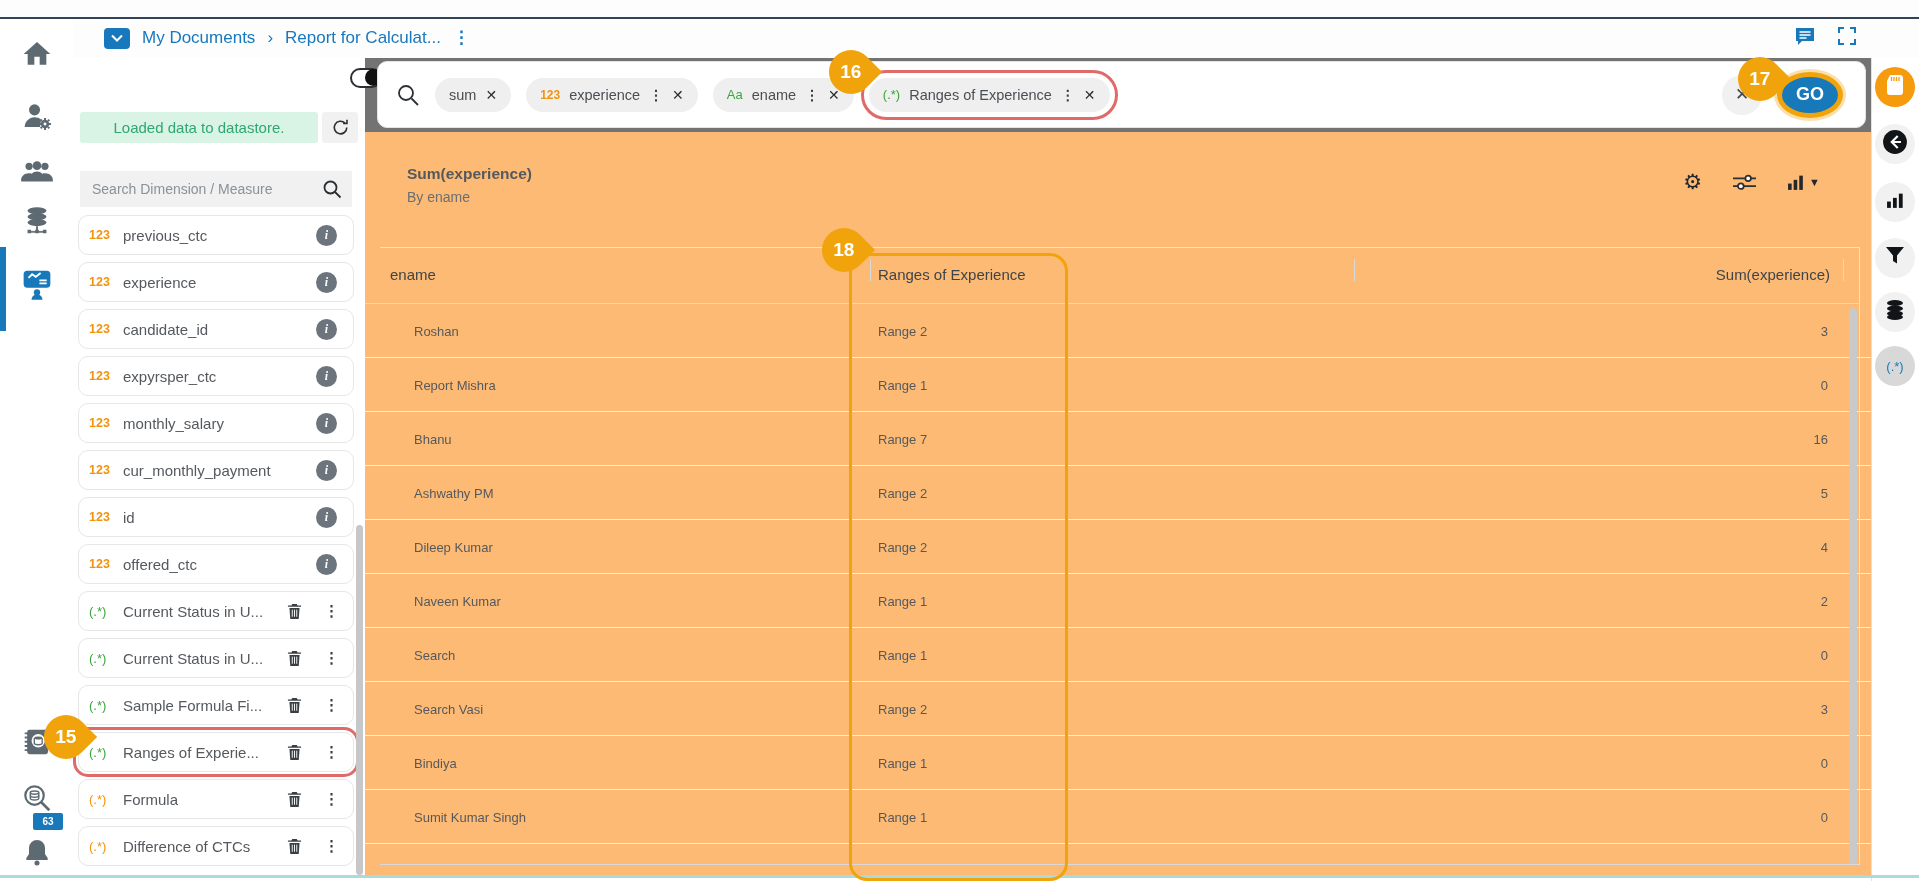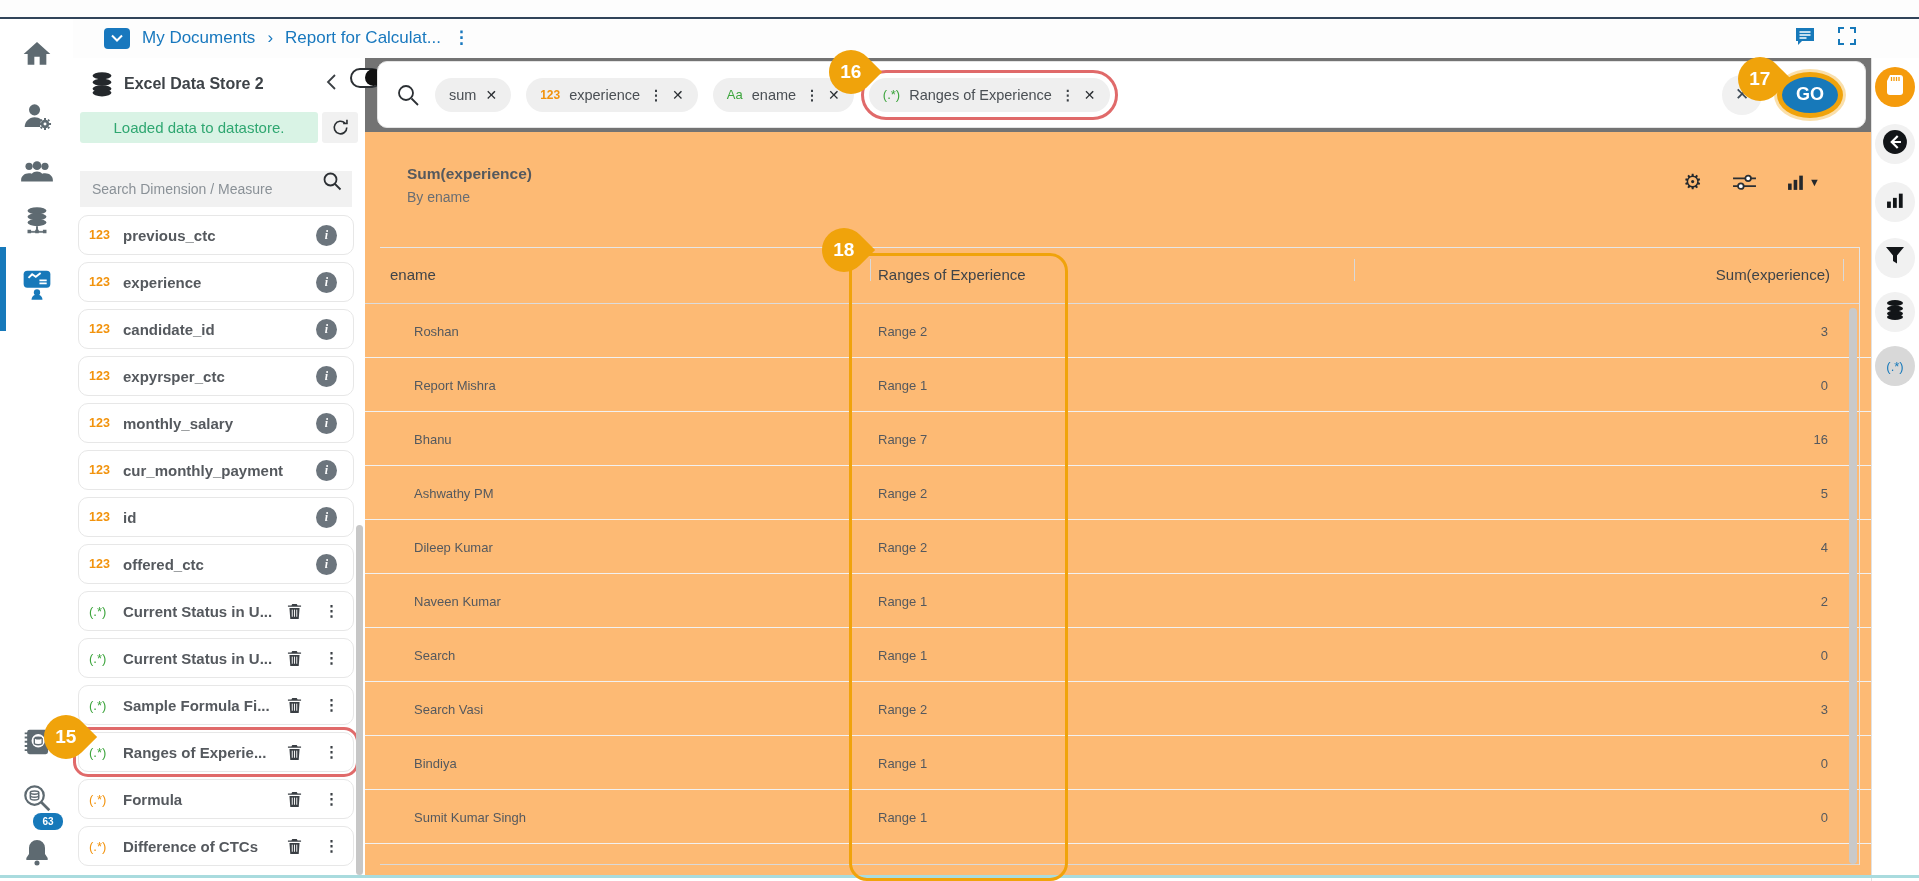--- a/index.html
+++ b/index.html
@@ -7,21 +7,21 @@
        font-family:"Liberation Sans",sans-serif;color:#55595e;}
 
   
   .top-strip{position:absolute;left:0;top:0;right:0;height:17px;background:#fdfdfd;}
   .top-line{position:absolute;left:0;top:17px;right:0;height:2px;background:#31445a;}
 
   
   .left-rail{position:absolute;left:0;top:19px;width:73px;bottom:0;background:#fff;}
   .rail-btn{position:absolute;left:0;width:73px;height:46px;display:flex;align-items:center;justify-content:center;color:#5e6a71;cursor:pointer;}
   .rail-active-bar{position:absolute;left:0;top:228px;width:6px;height:84px;background:#1779ba;}
-  .bell-badge{position:absolute;left:33px;top:794px;min-width:24px;height:17px;border-radius:8px;background:#1779ba;color:#fff;
+  .bell-badge{position:absolute;left:33px;top:794px;min-width:24px;height:17px;border-radius:2px;background:#1779ba;color:#fff;
               font-size:10px;font-weight:bold;display:flex;align-items:center;justify-content:center;padding:0 3px;}
 
   
   .header{position:absolute;left:73px;top:19px;right:0;height:39px;background:#fdfdfd;border-bottom:7px solid #701a75;}
   .crumbs{position:absolute;left:31px;top:0;height:38px;display:flex;align-items:center;gap:12px;}
   .folder-ic{width:26px;height:21px;background:#1878be;border-radius:4px;display:flex;align-items:center;justify-content:center;}
   .folder-ic svg{display:block;}
   .bc-txt{color:#1878be;font-size:17px;}
   .bc-kebab{color:#1878be;font-size:17px;font-weight:bold;letter-spacing:0;line-height:14px;}
   .hdr-icons{position:absolute;right:63px;top:7px;display:flex;gap:22px;align-items:center;}
@@ -30,31 +30,31 @@
   .panel{position:absolute;left:73px;top:58px;width:292px;bottom:0;background:#fff;border-right:1px solid #dcdcdc;}
   .panel-head{position:absolute;left:0;top:0;width:100%;height:54px;}
   .panel-title{position:absolute;left:51px;top:17px;font-size:16px;font-weight:bold;color:#3e4348;}
   .db-ic{position:absolute;left:17px;top:13px;color:#24282c;}
   .collapse{position:absolute;left:252px;top:15px;color:#3a3f44;cursor:pointer;}
   .status-pill{position:absolute;left:7px;top:54px;width:238px;height:31px;background:#d9f3e5;color:#2fa771;
                font-size:15px;display:flex;align-items:center;justify-content:center;border-radius:3px;}
   .refresh-box{position:absolute;left:249px;top:54px;width:36px;height:31px;background:#f1f1f1;border-radius:3px;
                display:flex;align-items:center;justify-content:center;cursor:pointer;}
   .search-box{position:absolute;left:7px;top:113px;width:272px;height:36px;background:#f1f1f1;border-radius:0;
-              display:flex;padding:0 10px;box-sizing:border-box;}
+              display:flex;align-items:center;padding:0 10px;box-sizing:border-box;}
   .search-box input{flex:1;border:none;background:transparent;outline:none;font-size:14px;color:#55595e;
                     font-family:"Liberation Sans",sans-serif;}
   .search-box input::placeholder{color:#8a9197;}
   .field-list{position:absolute;left:5px;top:157px;width:276px;bottom:0;}
   .fitem{position:relative;height:40px;margin-bottom:7px;background:#fff;border:1px solid #e7e7e7;border-radius:10px;
          display:flex;align-items:center;padding:0 10px;box-sizing:border-box;cursor:pointer;}
   .fpre{width:34px;font-size:12.5px;font-weight:bold;color:#f2930d;flex:none;}
   .fpre.green{color:#3da53d;font-weight:normal;font-size:13px;}
   .fpre.orange{color:#f2930d;font-weight:normal;font-size:13px;}
-  .flabel{flex:1;font-size:15px;color:#55595e;white-space:nowrap;overflow:hidden;font-weight:bold;}
+  .flabel{flex:1;font-size:15px;color:#55595e;white-space:nowrap;overflow:hidden;}
   .finfo{width:21px;height:21px;border-radius:50%;background:#6c757d;color:#fff;display:flex;align-items:center;justify-content:center;
          font-family:"Liberation Serif",serif;font-style:italic;font-weight:bold;font-size:12px;margin-right:6px;flex:none;cursor:pointer;}
   .ftrash{margin-right:22px;flex:none;cursor:pointer;display:flex;}
   .fkebab{color:#3a3f44;font-weight:bold;font-size:15px;margin-right:4px;flex:none;cursor:pointer;}
   .fitem.red-outline{outline:3px solid #e06a6a;outline-offset:2px;}
   .panel-scroll{position:absolute;right:2px;top:467px;width:7px;height:350px;border-radius:4px;background:#c7c7c7;cursor:pointer;}
 
   
   .main{position:absolute;left:365px;top:58px;right:47px;bottom:0;background:#fff;}
   .query-strip{position:absolute;left:0;top:0;right:0;height:74px;background:#737373;}
@@ -238,36 +238,20 @@
       </span>
       <span style="display:flex;">
         <svg viewBox="0 0 18 18" width="18" height="18" fill="none" stroke="#1779ba" stroke-width="2">
           <path d="M1 6V1h5M12 1h5v5M17 12v5h-5M6 17H1v-5"></path>
         </svg>
       </span>
     </div>
   </div>
 
   <div class="panel">
-    <div class="panel-head">
-      <span class="db-ic">
-        <svg viewBox="0 0 20 22" width="24" height="26" fill="currentColor">
-          <ellipse cx="10" cy="4" rx="8" ry="3"></ellipse>
-            <ellipse cx="10" cy="9.5" rx="8" ry="3"></ellipse>
-          <ellipse cx="10" cy="15" rx="8" ry="3"></ellipse>
-            <ellipse cx="10" cy="18.5" rx="8" ry="3"></ellipse>
-        </svg>
-      </span>
-      <span class="panel-title">Excel Data Store 2</span>
-      <span class="collapse">
-        <svg viewBox="0 0 12 18" width="12" height="18" fill="none" stroke="currentColor" stroke-width="1.8">
-            <path d="M10 2 3 9l7 7"></path>
-          </svg>
-      </span>
-    </div>
     <div class="status-pill">Loaded data to datastore.</div>
     <div class="refresh-box">
       <span style="display:flex;">
         <svg viewBox="0 0 20 20" width="19" height="19" fill="none" stroke="#2b2f33" stroke-width="1.7">
           <path d="M16.6 10a6.6 6.6 0 1 1-1.9-4.6"></path>
             <path d="M16.8 1.8v4h-4"></path>
         </svg>
       </span>
     </div>
     <div class="search-box">

